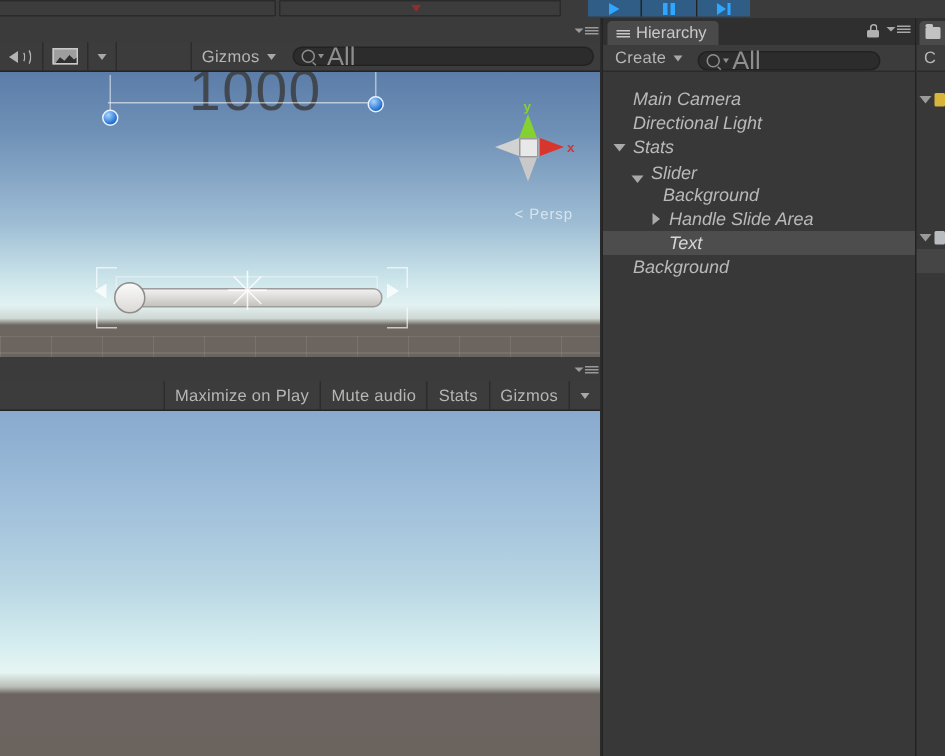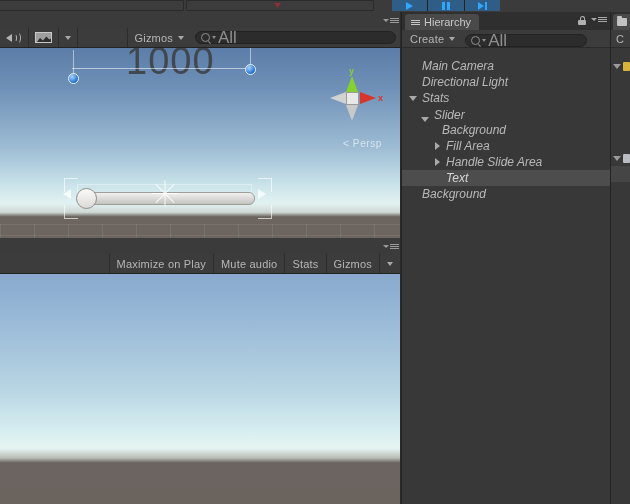--- a/index.html
+++ b/index.html
@@ -645,26 +645,20 @@
           <span style="margin-left: 4px;">Slider</span>
         </div>
         <div class="tree-row" style="padding-left: 30px;">
           <span class="tw-caret"></span>
           <span style="margin-left: 0;">Background</span>
         </div>
         <div class="tree-row" style="padding-left: 30px;">
           <span class="tw-caret">
             <span class="right"></span>
           </span>
-          <span style="margin-left: 4px;">Fill Area</span>
-        </div>
-        <div class="tree-row" style="padding-left: 30px;">
-          <span class="tw-caret">
-            <span class="right"></span>
-          </span>
           <span style="margin-left: 4px;">Handle Slide Area</span>
         </div>
         <div class="tree-row selected" style="padding-left: 30px;">
           <span class="tw-caret"></span>
           <span style="margin-left: 4px;">Text</span>
         </div>
         <div class="tree-row" style="padding-left: 6px;">
           <span class="tw-caret"></span>
           <span style="margin-left: 4px;">Background</span>
         </div>

